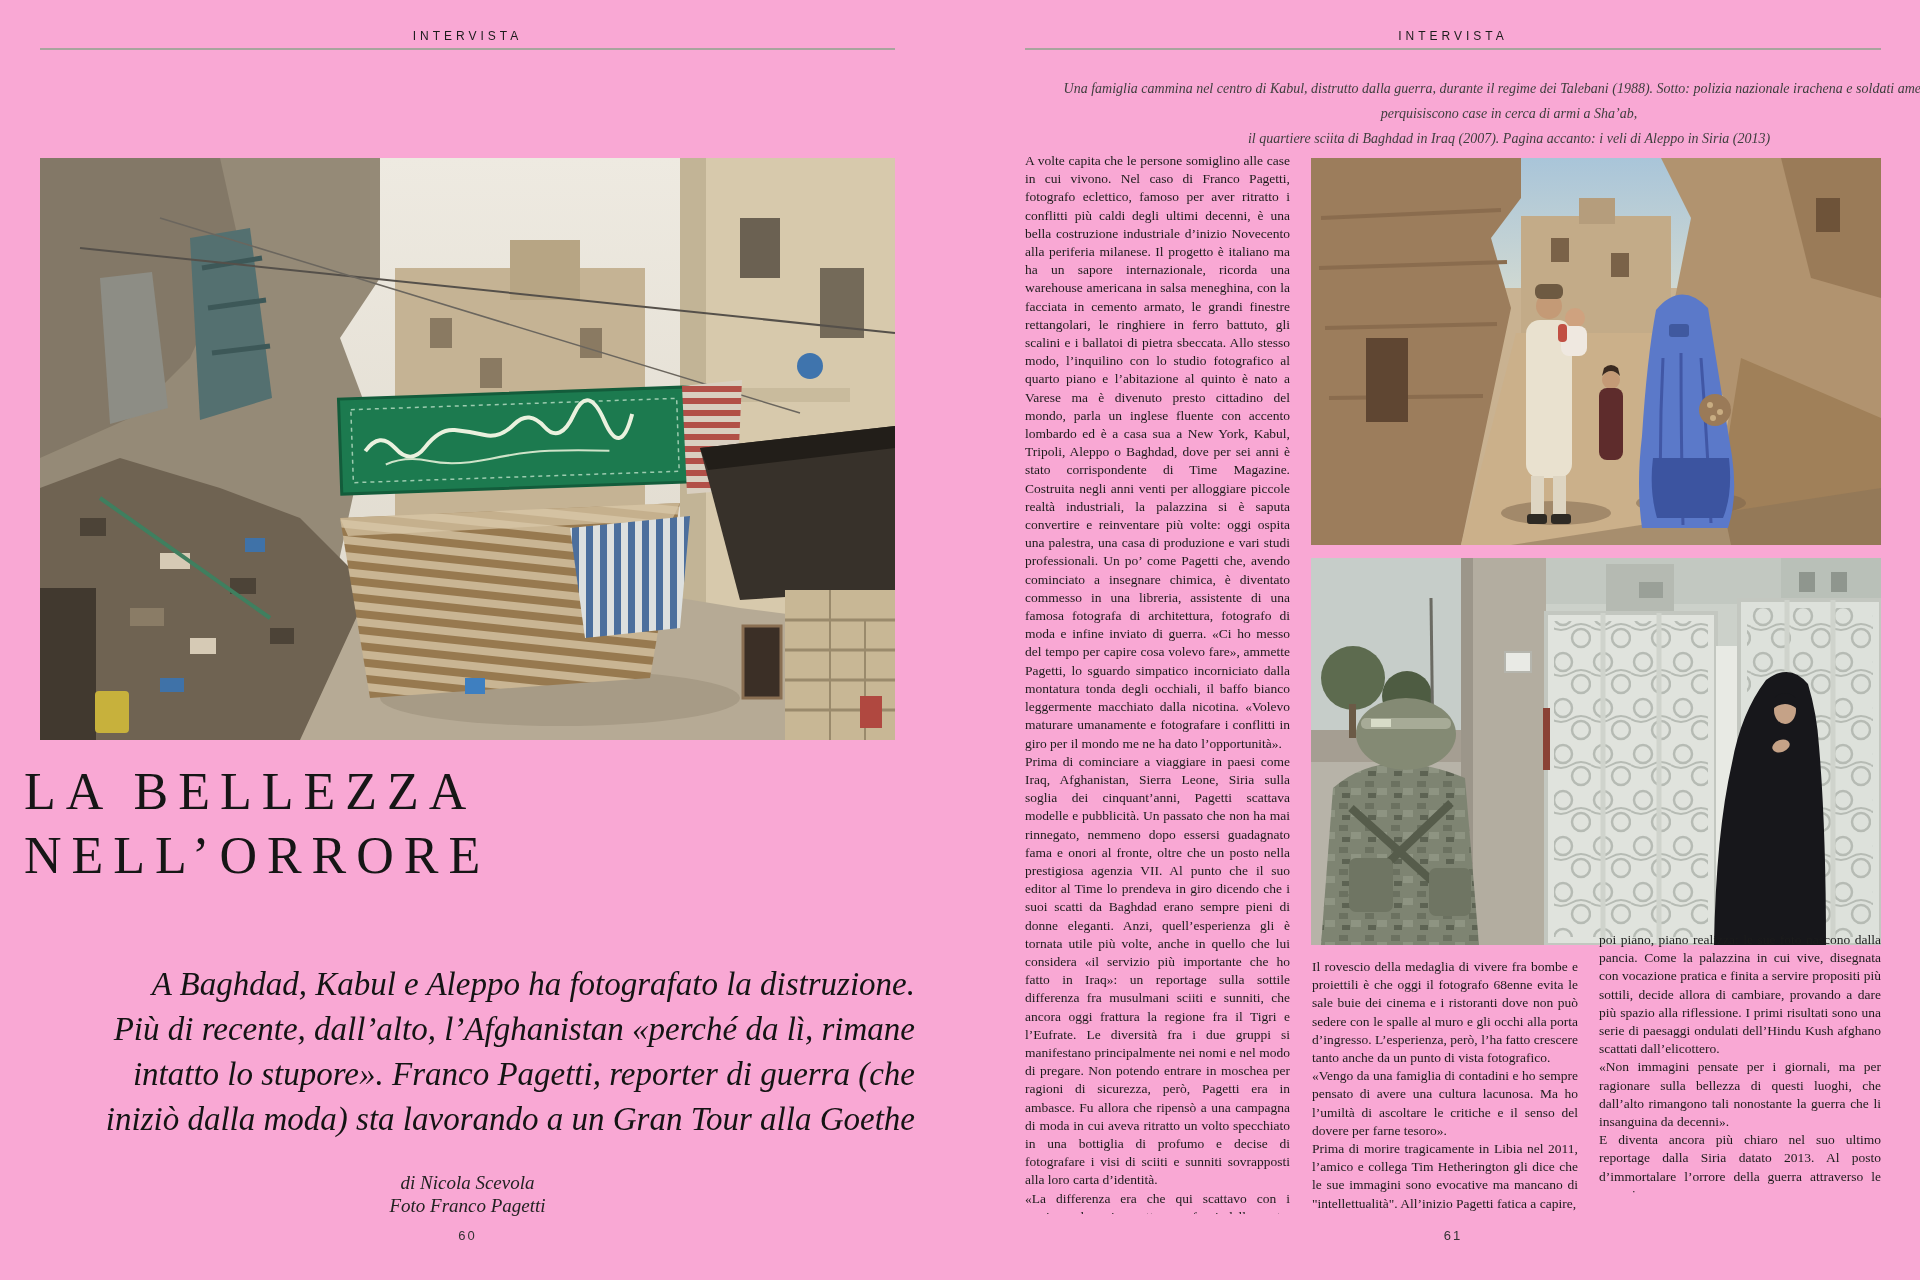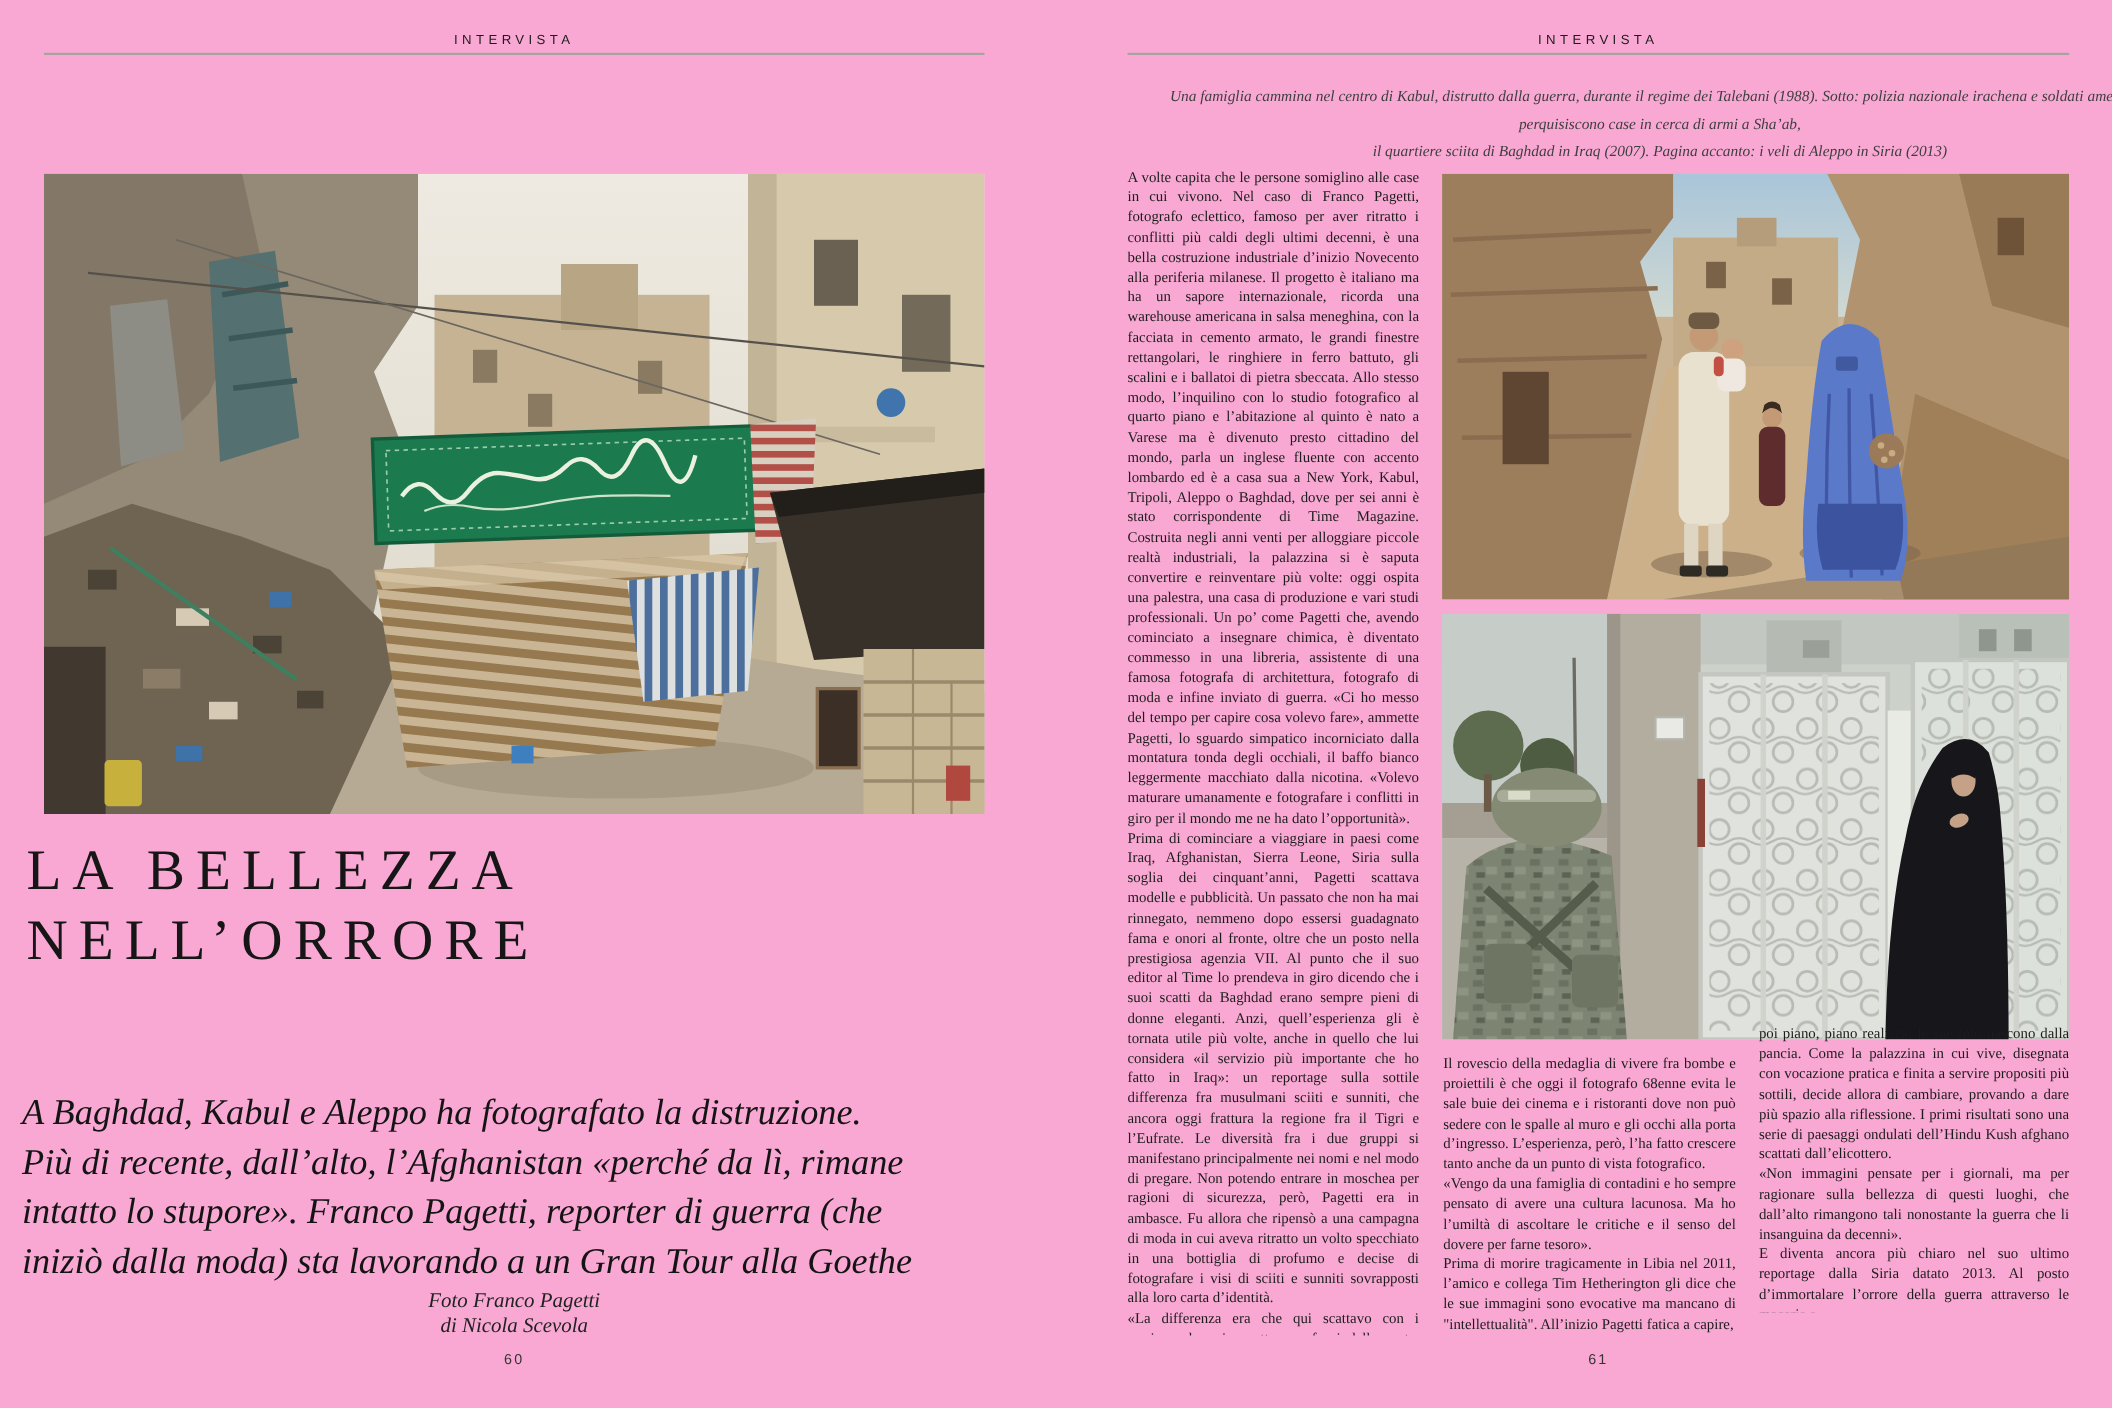--- a/index.html
+++ b/index.html
@@ -7,21 +7,21 @@
           font-family:"Liberation Serif",serif;}
   .kicker{position:absolute;top:29px;text-align:center;font-family:"Liberation Sans",sans-serif;
           font-size:12px;font-weight:500;letter-spacing:4px;color:#1c1c1c;}
   .rule{position:absolute;top:48px;height:2px;background:#a8a49d;}
   .photo{position:absolute;}
   .photo svg{display:block;width:100%;height:100%;}
   .caption{position:absolute;top:76px;left:1061px;width:896px;text-align:center;
            font-style:italic;font-size:14px;line-height:25px;color:#3e3e3e;}
   .headline{position:absolute;top:760px;left:24px;width:855px;text-align:left;
             font-size:52px;line-height:64px;letter-spacing:10px;color:#161616;font-weight:500;}
-  .standfirst{position:absolute;top:990px;left:20px;width:895px;text-align:left;
+  .standfirst{position:absolute;top:962px;left:20px;width:895px;text-align:right;
               font-style:italic;font-size:33px;line-height:45px;color:#141414;}
   .byline{position:absolute;top:1171px;left:40px;width:855px;text-align:center;
           font-style:italic;font-size:19px;line-height:23px;color:#222;}
   .folio{position:absolute;top:1228px;text-align:center;font-family:"Liberation Sans",sans-serif;
          font-size:13px;letter-spacing:2px;color:#333;}
   .bodycol{position:absolute;font-size:13.5px;line-height:18.2px;text-align:justify;
            color:#1c1c1c;overflow:hidden;}
   .bodycol p{margin:0;padding:0;}
   #col1{left:1025px;top:152px;width:265px;height:1062px;}
   #col2{left:1312px;top:958px;width:266px;height:262px;}
@@ -133,22 +133,22 @@
   </div>
 
   <div class="standfirst">
     <div>A Baghdad, Kabul e Aleppo ha fotografato la distruzione.</div>
     <div>Più di recente, dall’alto, l’Afghanistan «perché da lì, rimane</div>
     <div>intatto lo stupore». Franco Pagetti, reporter di guerra (che</div>
     <div>iniziò dalla moda) sta lavorando a un Gran Tour alla Goethe</div>
   </div>
 
   <div class="byline">
+    <div>di Nicola Scevola</div>
     <div>Foto Franco Pagetti</div>
-    <div>di Nicola Scevola</div>
   </div>
 
   <div class="folio" id="folio-left">60</div>
 
   <div class="kicker" id="kicker-right">INTERVISTA</div>
   <div class="rule" id="rule-right"></div>
 
   <div class="caption">
     <div>Una famiglia cammina nel centro di Kabul, distrutto dalla guerra, durante il regime dei Talebani (1988). Sotto: polizia nazionale irachena e soldati americani perquisiscono case in cerca di armi a Sha’ab,</div>
     <div>il quartiere sciita di Baghdad in Iraq (2007). Pagina accanto: i veli di Aleppo in Siria (2013)</div>

